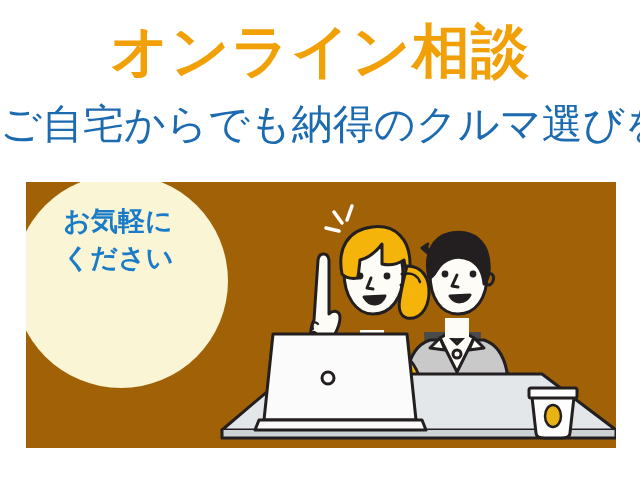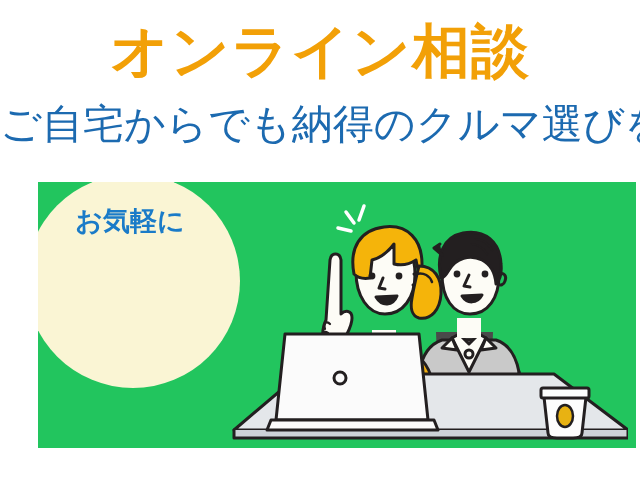--- a/index.html
+++ b/index.html
@@ -47,27 +47,26 @@
     font-size: 41px;
     font-weight: normal;
     line-height: 1;
     white-space: nowrap;
     font-family: "DejaVu Sans", "Liberation Sans", sans-serif;
   }
 
   
   #panel {
     position: absolute;
-    left: 38px;
+    left: 26px;
     top: 182px;
     width: 590px;
     height: 266px;
-    background: #22c55e;
+    background: #a16207;
     overflow: hidden;
-    padding-left: 8px;
   }
 
   
   #badge-circle {
     position: absolute;
     left: -12px;
     top: -8px;
     width: 214px;
     height: 214px;
     border-radius: 50%;
@@ -221,17 +220,18 @@
           <rect x="503" y="206" width="48" height="10" rx="2" fill="#FDFDFD"></rect>
           <ellipse cx="527" cy="234" rx="8" ry="11" fill="#E8B212" stroke="#231F20" stroke-width="2.5"></ellipse>
         </g>
 
       </g>
     </svg>
 
     <div id="badge-circle">
       <div id="badge-text">
         <span class="bl">お気軽に</span>
+        <span class="bl">ください</span>
       </div>
     </div>
 
   </div>
 </div>
 
 </body></html>

